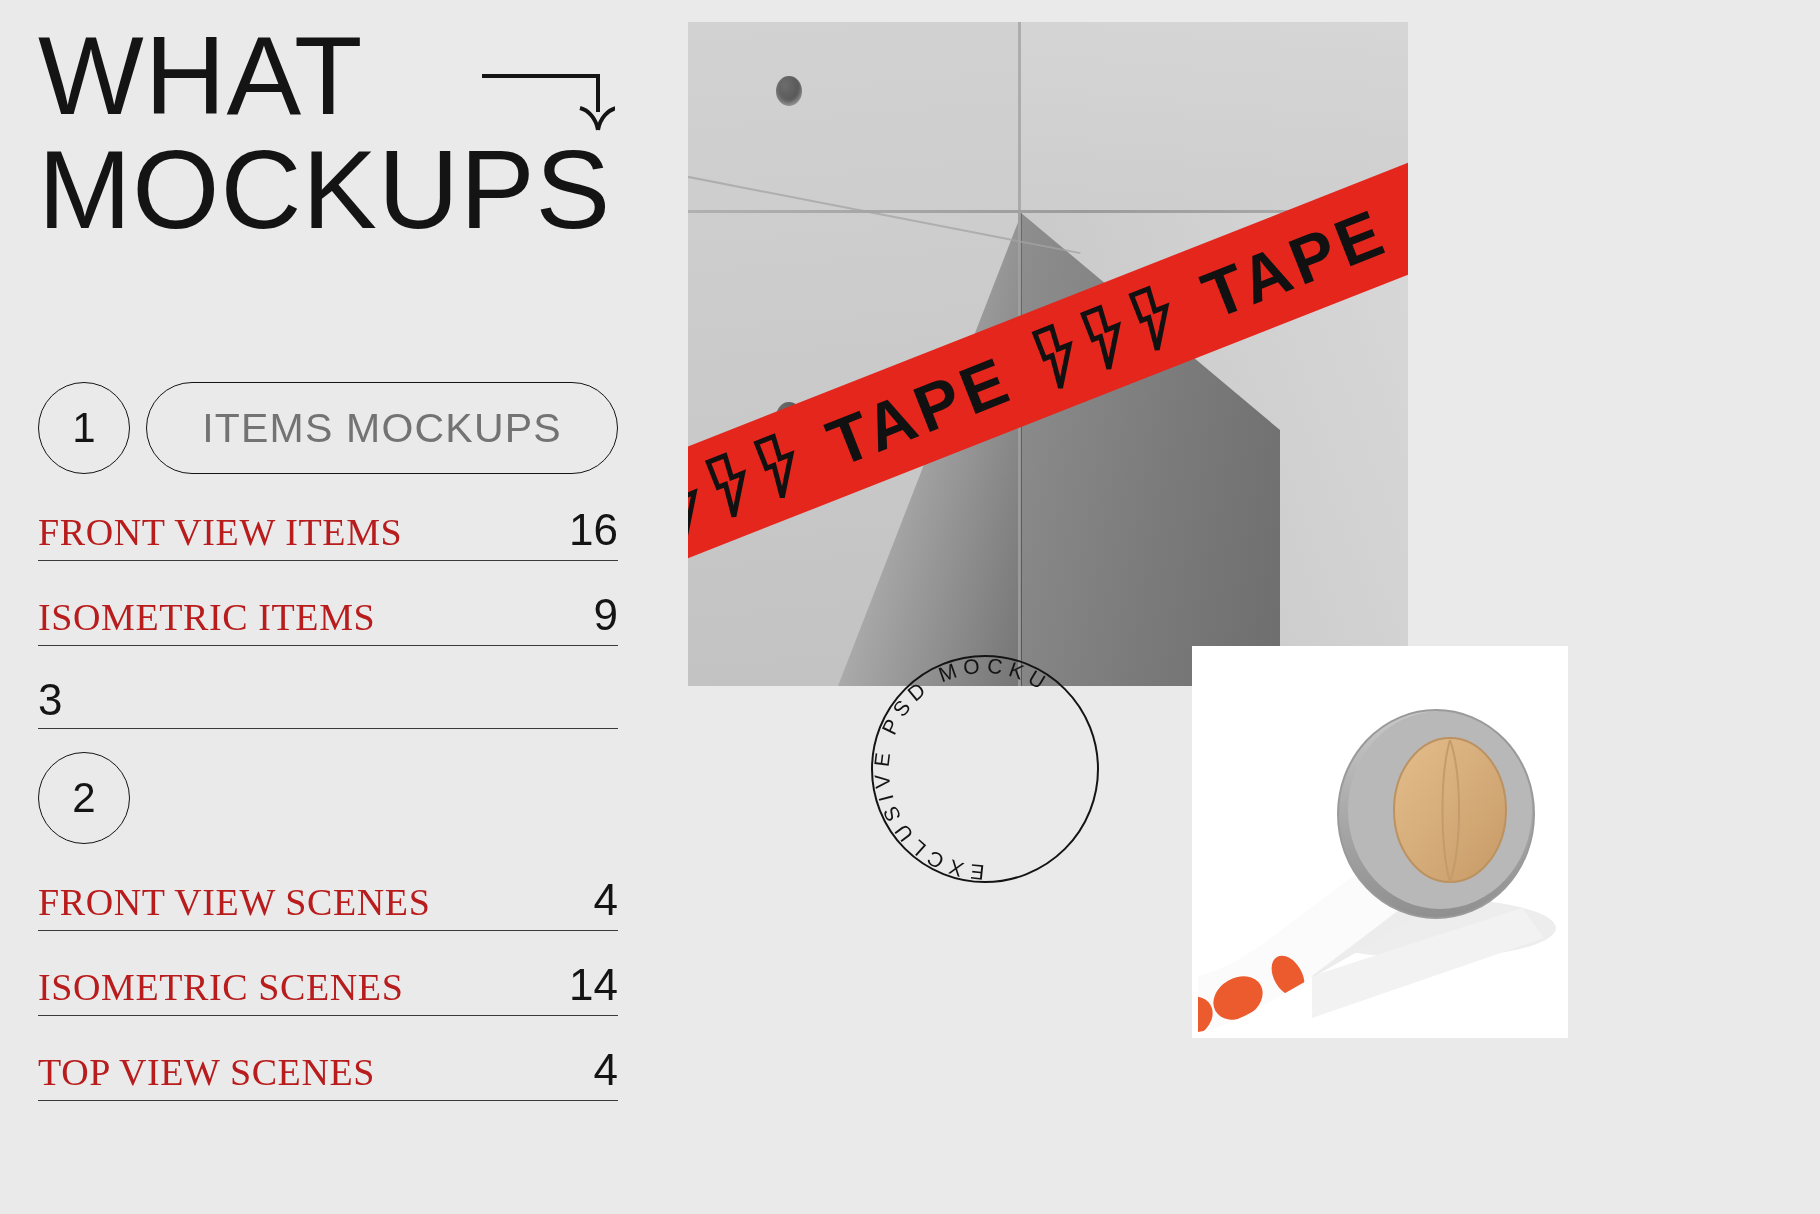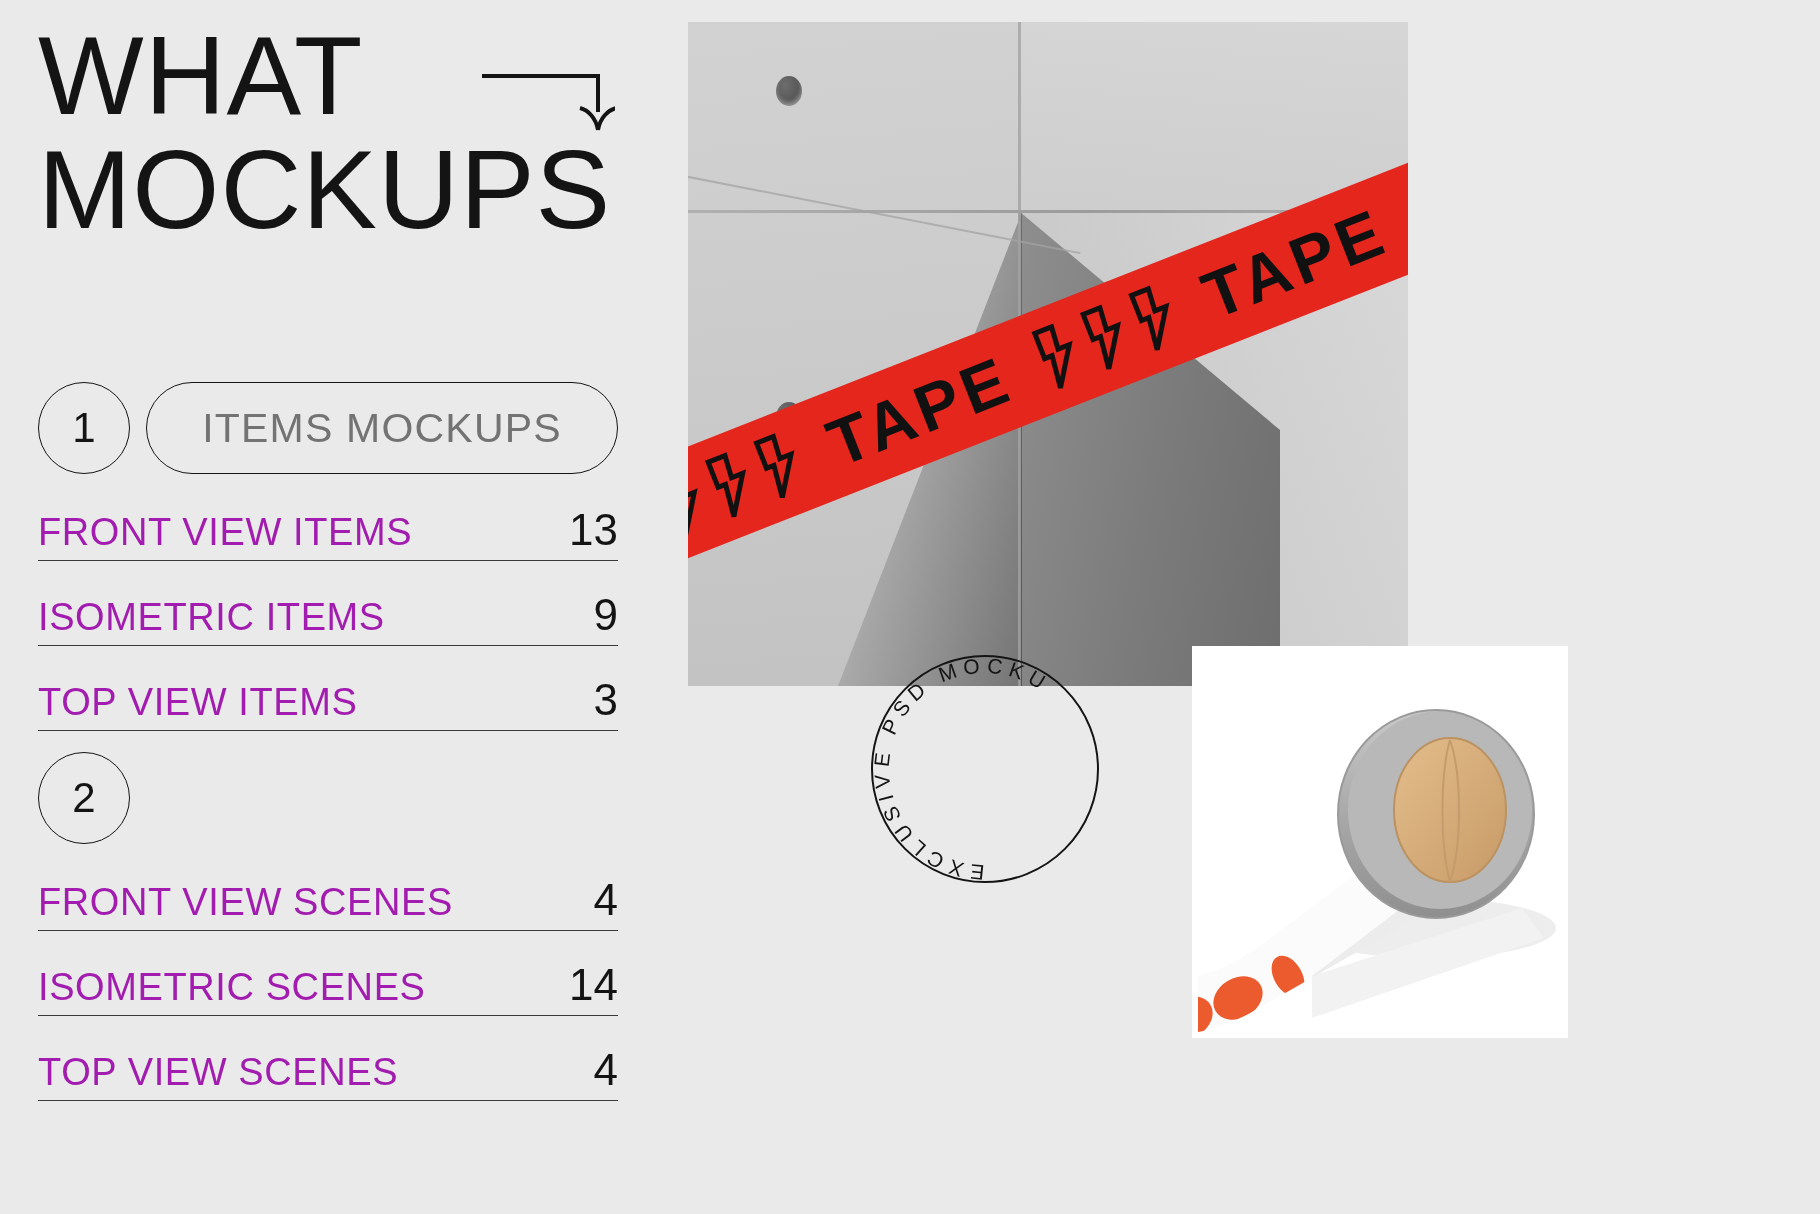--- a/index.html
+++ b/index.html
@@ -96,22 +96,23 @@
     justify-content: space-between;
     border-bottom: 1.6px solid #3a3a3a;
     padding-bottom: 6px;
     margin-bottom: 32px;
   }
   .row:last-child { margin-bottom: 0; }
   .row-label {
     font-size: 38px;
     font-weight: 300;
     letter-spacing: 0.6px;
-    color: #a21caf;
+    color: #b91c1c;
     white-space: nowrap;
+    font-family: Liberation Serif, serif;
   }
   .row-value {
     font-size: 44px;
     font-weight: 300;
     color: #141414;
     line-height: 1;
   }
 
   
   .hero-photo {
@@ -276,28 +277,27 @@
     </svg>
 
     <div class="section section-1">
       <div class="section-head">
         <div class="badge-circle">1</div>
         <div class="badge-pill">ITEMS MOCKUPS</div>
       </div>
       <div class="rows">
         <div class="row">
           <span class="row-label">FRONT VIEW ITEMS</span>
-          <span class="row-value">13</span>
+          <span class="row-value">16</span>
         </div>
         <div class="row">
           <span class="row-label">ISOMETRIC ITEMS</span>
           <span class="row-value">9</span>
         </div>
         <div class="row">
-          <span class="row-label">TOP VIEW ITEMS</span>
           <span class="row-value">3</span>
         </div>
       </div>
     </div>
 
     <div class="section section-2">
       <div class="section-head">
         <div class="badge-circle">2</div>
       </div>
       <div class="rows">

